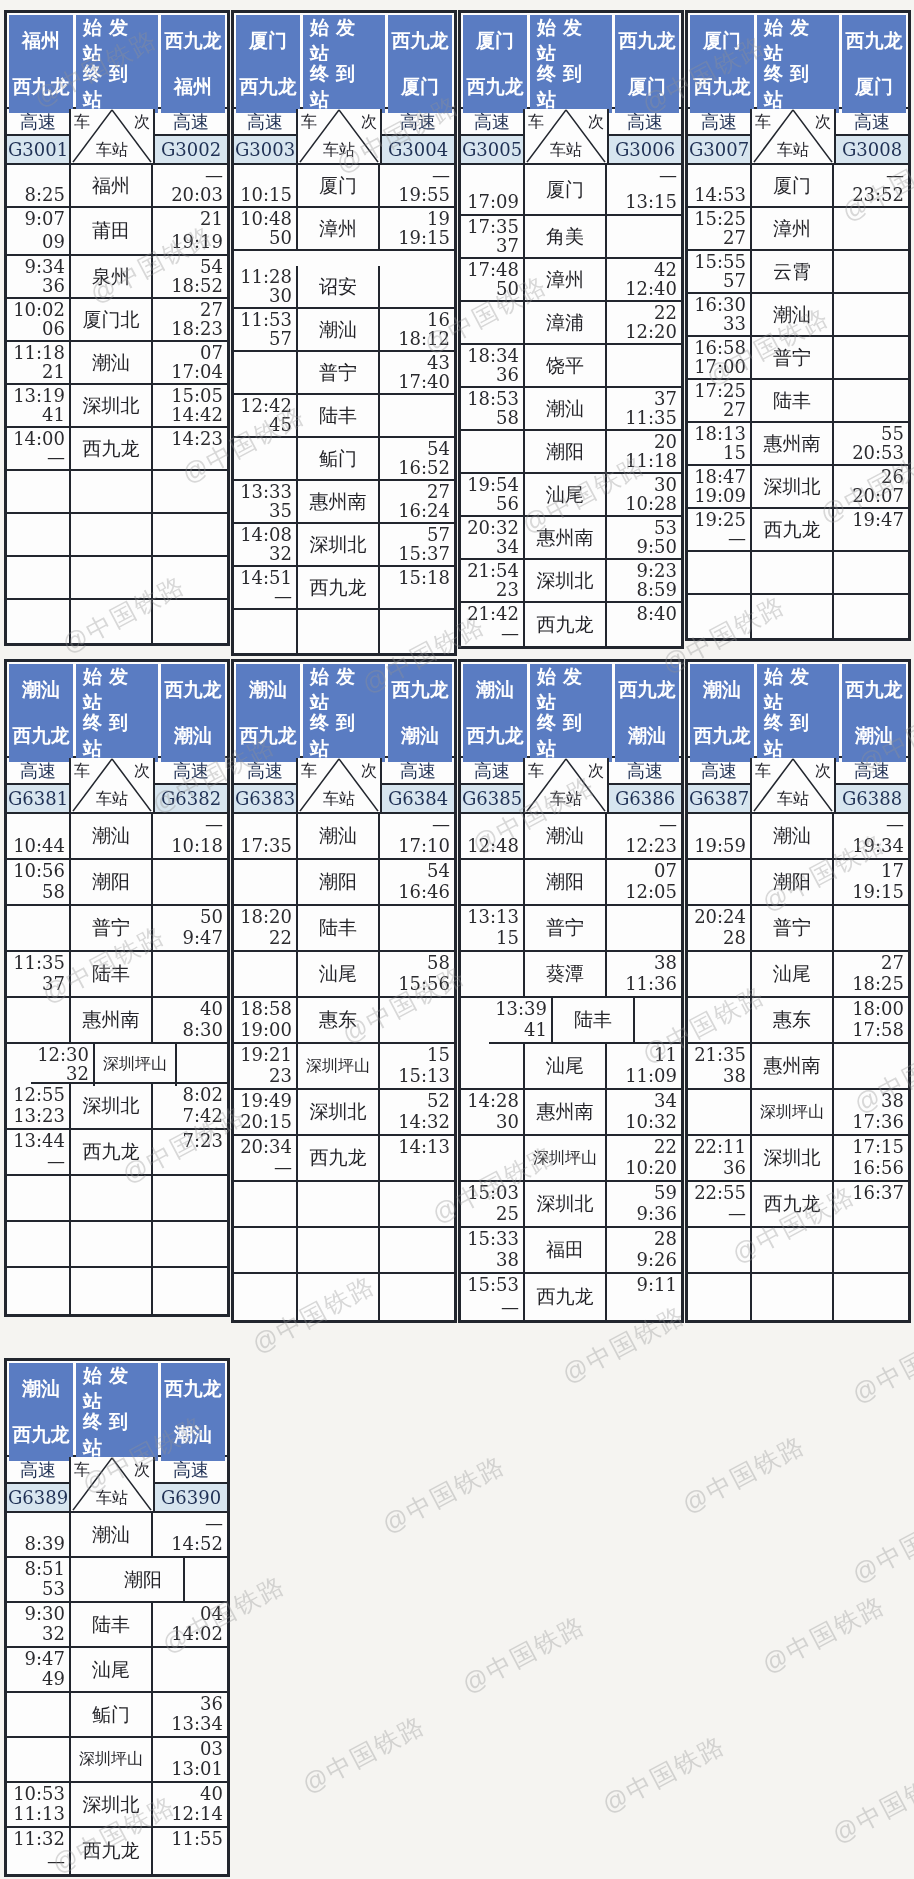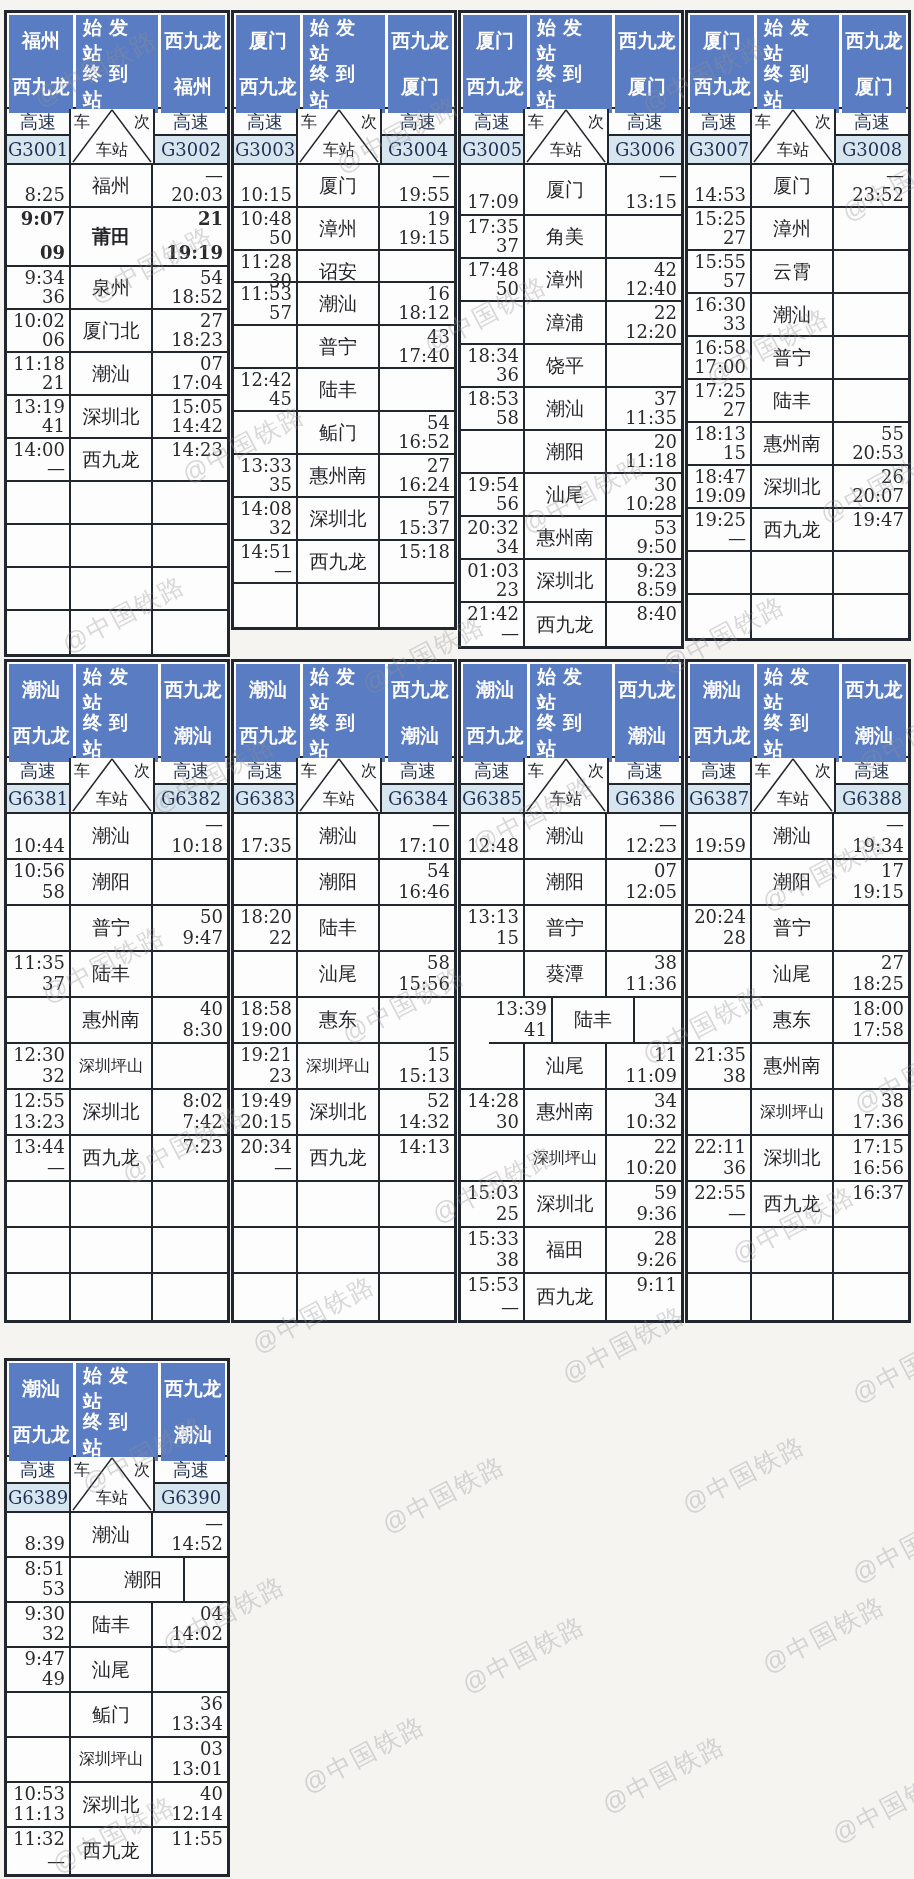--- a/index.html
+++ b/index.html
@@ -96,21 +96,21 @@
           <div class="tc">
             <span class="t1"></span>
             <span class="t2">8:25</span>
           </div>
           <div class="sc">福州</div>
           <div class="tc last">
             <span class="t1">—</span>
             <span class="t2">20:03</span>
           </div>
         </div>
-        <div class="brow" style="height: 59px; font-weight: bold;">
+        <div class="brow" style="height: 48px;">
           <div class="tc">
             <span class="t1">9:07</span>
             <span class="t2">09</span>
           </div>
           <div class="sc">莆田</div>
           <div class="tc last">
             <span class="t1">21</span>
             <span class="t2">19:19</span>
           </div>
         </div>
@@ -261,21 +261,21 @@
           <div class="tc">
             <span class="t1">10:48</span>
             <span class="t2">50</span>
           </div>
           <div class="sc">漳州</div>
           <div class="tc last">
             <span class="t1">19</span>
             <span class="t2">19:15</span>
           </div>
         </div>
-        <div class="brow" style="height: 32px;">
+        <div class="brow" style="height: 43px; margin-top: 15px;">
           <div class="tc">
             <span class="t1">11:28</span>
             <span class="t2">30</span>
           </div>
           <div class="sc">诏安</div>
           <div class="tc last">
             <span class="t1"></span>
             <span class="t2"></span>
           </div>
         </div>
@@ -494,21 +494,21 @@
             <span class="t2">34</span>
           </div>
           <div class="sc">惠州南</div>
           <div class="tc last">
             <span class="t1">53</span>
             <span class="t2">9:50</span>
           </div>
         </div>
         <div class="brow" style="height: 43px;">
           <div class="tc">
-            <span class="t1">01:03</span>
+            <span class="t1">21:54</span>
             <span class="t2">23</span>
           </div>
           <div class="sc">深圳北</div>
           <div class="tc last">
             <span class="t1">9:23</span>
             <span class="t2">8:59</span>
           </div>
         </div>
         <div class="brow" style="height: 43px;">
           <div class="tc">
@@ -756,21 +756,21 @@
           <div class="tc">
             <span class="t1"></span>
             <span class="t2"></span>
           </div>
           <div class="sc">惠州南</div>
           <div class="tc last">
             <span class="t1">40</span>
             <span class="t2">8:30</span>
           </div>
         </div>
-        <div class="brow" style="height: 46px;">
+        <div class="brow" style="height: 40px; margin-left: 24px;">
           <div class="tc">
             <span class="t1">12:30</span>
             <span class="t2">32</span>
           </div>
           <div class="sc small">深圳坪山</div>
           <div class="tc last">
             <span class="t1"></span>
             <span class="t2"></span>
           </div>
         </div>

